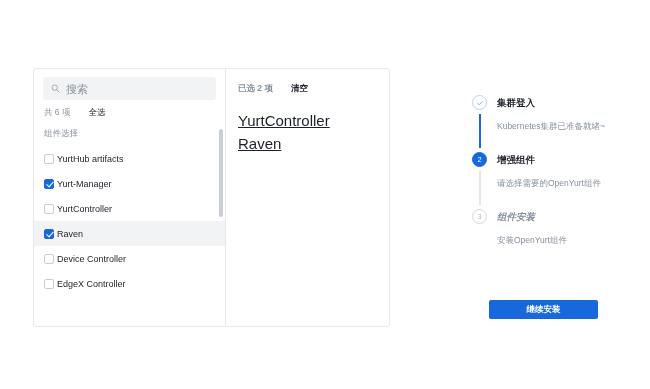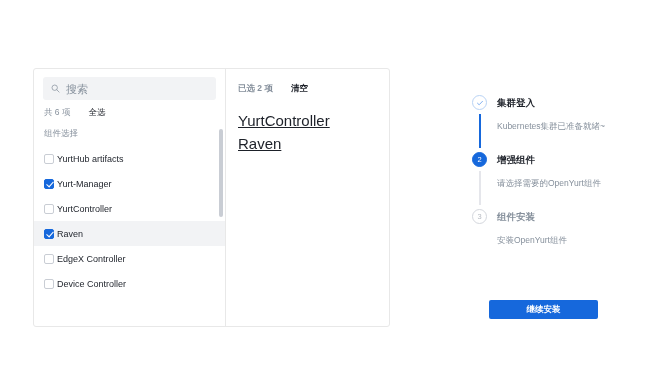--- a/index.html
+++ b/index.html
@@ -171,21 +171,21 @@
     height: 34px;
   }
   .step-line.blue { background: #1668dc; }
   .step-line.gray { background: #e5e6eb; }
   .step-title {
     font-size: 9.5px;
     font-weight: bold;
     color: #1d2129;
     line-height: 15px;
   }
-  .step-title.pending { color: #86909c; }
+  .step-title.pending { color: #86909c; font-style: italic; }
   .step-desc {
     margin-top: 10px;
     font-size: 8.5px;
     color: #86909c;
     line-height: 12px;
   }
 
   
   .primary-btn {
     position: absolute;
@@ -248,26 +248,26 @@
         </div>
 
 
         <div class="opt-row selected">
           <span class="cbox checked"></span>
           <span class="opt-label">Raven</span>
         </div>
 
         <div class="opt-row">
           <span class="cbox"></span>
+          <span class="opt-label">Device Controller</span>
+        </div>
+
+        <div class="opt-row">
+          <span class="cbox"></span>
           <span class="opt-label">EdgeX Controller</span>
-        </div>
-
-        <div class="opt-row">
-          <span class="cbox"></span>
-          <span class="opt-label">Device Controller</span>
         </div>
 
         <div class="scrollbar-track">
           <div class="scrollbar-thumb"></div>
         </div>
       </div>
     </div>
 
     <div class="transfer-right">
       <div class="sel-meta">

